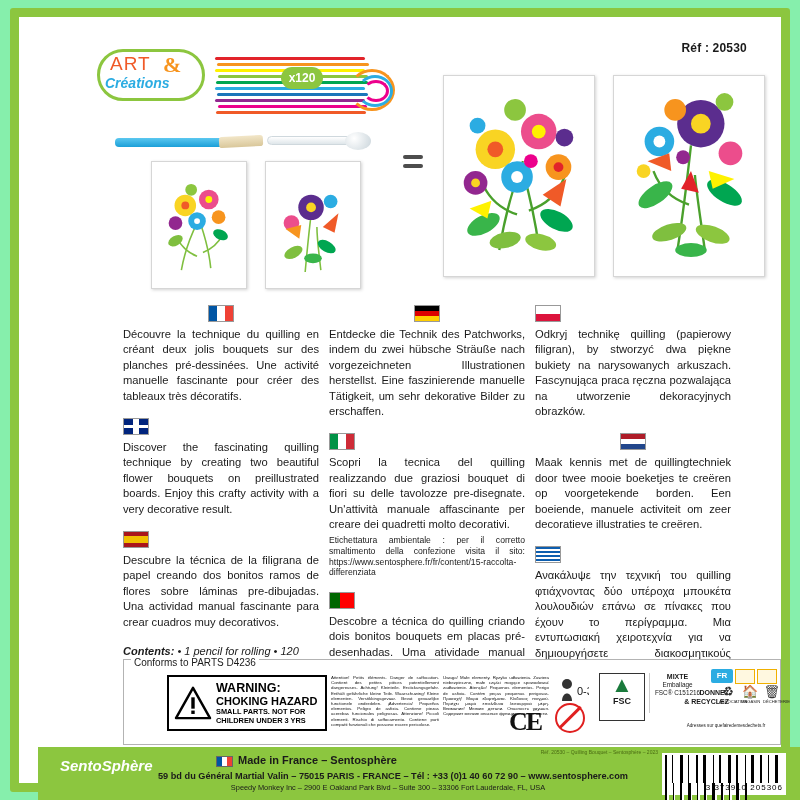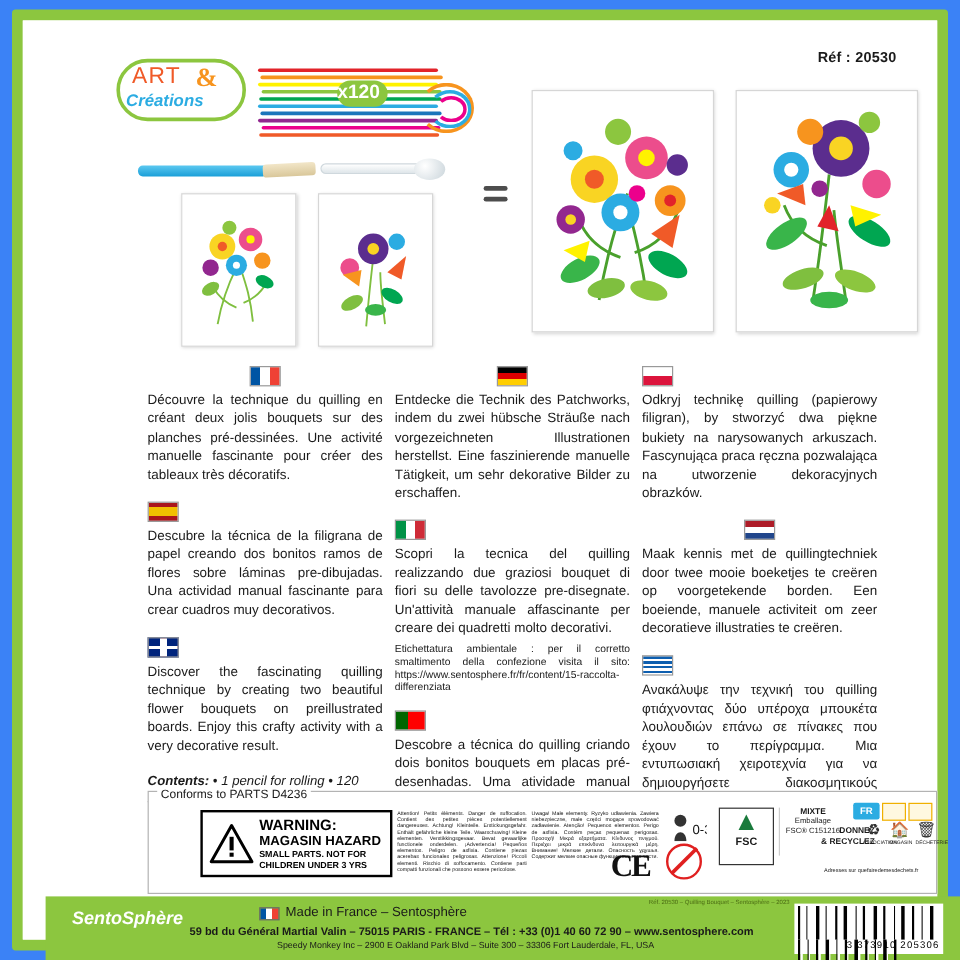--- a/index.html
+++ b/index.html
@@ -5,21 +5,21 @@
   * { box-sizing: border-box; }
   html, body {
     margin: 0; padding: 0;
     width: 800px; height: 800px;
     background: #ffffff;
     font-family: "Liberation Sans", sans-serif;
   }
   #page {
     position: relative;
     width: 800px; height: 800px;
-    background: #3b82f6;
+    background: #86efac;
     overflow: hidden;
   }
   
   .green-frame {
     position: absolute;
     left: 10px; top: 8px;
     width: 780px; height: 784px;
     border: 9px solid #8cc63f;
     border-radius: 3px;
     background: #ffffff;
@@ -81,23 +81,23 @@
   }
 
   
   .x120 {
     position: absolute;
     left: 262px; top: 50px;
     width: 42px; height: 22px;
     background: #8cc63f;
     border-radius: 11px;
     color: #fff;
-    font-size: 16px;
-    font-weight: bold;
-    text-align: left;
+    font-size: 12px;
+    font-weight: bold;
+    text-align: center;
     line-height: 22px;
     z-index: 6;
   }
 
   
   .strips { position: absolute; left: 196px; top: 36px; width: 180px; height: 66px; }
   .strip {
     position: absolute;
     height: 3px;
     border-radius: 2px;
@@ -385,21 +385,21 @@
     left: 22px; top: 10px;
     font-size: 15px;
     font-weight: bold;
     color: #ffffff;
     font-style: italic;
   }
   .made-in {
     position: absolute;
     left: 200px; top: 7px;
     font-size: 11px;
-    font-weight: normal;
+    font-weight: bold;
     color: #1a1a1a;
   }
   .made-flag {
     position: absolute;
     left: 178px; top: 9px;
     width: 17px; height: 11px;
     border: 1px solid #666;
   }
   .addr1 {
     position: absolute;
@@ -598,26 +598,26 @@
         </g>
       </svg>
     </div>
 
     <div class="col col1">
       <div class="blk">
         <div class="flag fr center"></div>
         <div class="ftxt">Découvre la technique du quilling en créant deux jolis bouquets sur des planches pré-dessinées. Une activité manuelle fascinante pour créer des tableaux très décoratifs.</div>
       </div>
       <div class="blk">
+        <div class="flag uk"></div>
+        <div class="ftxt">Discover the fascinating quilling technique by creating two beautiful flower bouquets on preillustrated boards. Enjoy this crafty activity with a very decorative result.</div>
+      </div>
+      <div class="blk">
         <div class="flag es"></div>
         <div class="ftxt">Descubre la técnica de la filigrana de papel creando dos bonitos ramos de flores sobre láminas pre-dibujadas. Una actividad manual fascinante para crear cuadros muy decorativos.</div>
-      </div>
-      <div class="blk">
-        <div class="flag uk"></div>
-        <div class="ftxt">Discover the fascinating quilling technique by creating two beautiful flower bouquets on preillustrated boards. Enjoy this crafty activity with a very decorative result.</div>
       </div>
       <div class="contents">
         <b>Contents:</b><span> • 1 pencil for rolling • 120 strips of multi-coloured paper • 2 frames • 1 tube of glue</span>
       </div>
     </div>
 
     <div class="col col2">
       <div class="blk">
         <div class="flag de center"></div>
         <div class="ftxt">Entdecke die Technik des Patchworks, indem du zwei hübsche Sträuße nach vorgezeichneten Illustrationen herstellst. Eine faszinierende manuelle Tätigkeit, um sehr dekorative Bilder zu erschaffen.</div>
@@ -652,21 +652,21 @@
     <div class="conforms">Conforms to PARTS D4236</div>
 
     <div class="warn-box">
       <svg class="warn-tri" viewBox="0 0 40 36" xmlns="http://www.w3.org/2000/svg">
         <path d="M20 2 L38 34 L2 34 Z" fill="#fff" stroke="#000" stroke-width="2.6" stroke-linejoin="round"></path>
         <rect x="18.2" y="12" width="3.6" height="12" fill="#000"></rect>
         <rect x="18.2" y="26" width="3.6" height="3.6" fill="#000"></rect>
       </svg>
       <div class="warn-text">
         <div class="warn-title">WARNING:</div>
-        <div class="warn-sub">MAGASIN HAZARD</div>
+        <div class="warn-sub">CHOKING HAZARD</div>
         <div class="warn-small">SMALL PARTS. NOT FOR CHILDREN UNDER 3 YRS</div>
       </div>
     </div>
 
     <div class="tiny-col tiny-c1">Attention! Petits éléments. Danger de suffocation. Contient des petites pièces potentiellement dangereuses. Achtung! Kleinteile. Erstickungsgefahr. Enthält gefährliche kleine Teile. Waarschuwing! Kleine elementen. Verstikkingsgevaar. Bevat gevaarlijke functionele onderdelen. ¡Advertencia! Pequeños elementos. Peligro de asfixia. Contiene piezas acerebas funcionales peligrosas. Attenzione! Piccoli elementi. Rischio di soffocamento. Contiene parti compatti funzionali che possono essere pericolose.</div>
     <div class="tiny-col tiny-c2">Uwaga! Małe elementy. Ryzyko udławienia. Zawiera niebezpieczne, małe części mogące spowodować zadławienie. Atenção! Pequenos elementos. Perigo de asfixia. Contém peças pequenas perigosas. Προσοχή! Μικρά εξαρτήματα. Κίνδυνος πνιγμού. Περιέχει μικρά επικίνδυνα λειτουργικά μέρη. Внимание! Мелкие детали. Опасность удушья. Содержит мелкие опасные функциональные части.</div>
 
     <svg class="age-badge" viewBox="0 0 34 26" xmlns="http://www.w3.org/2000/svg">
       <circle cx="12" cy="9" r="5" fill="#333"></circle>
       <path d="M7 26 C7 16 17 16 17 26 Z" fill="#333"></path>

